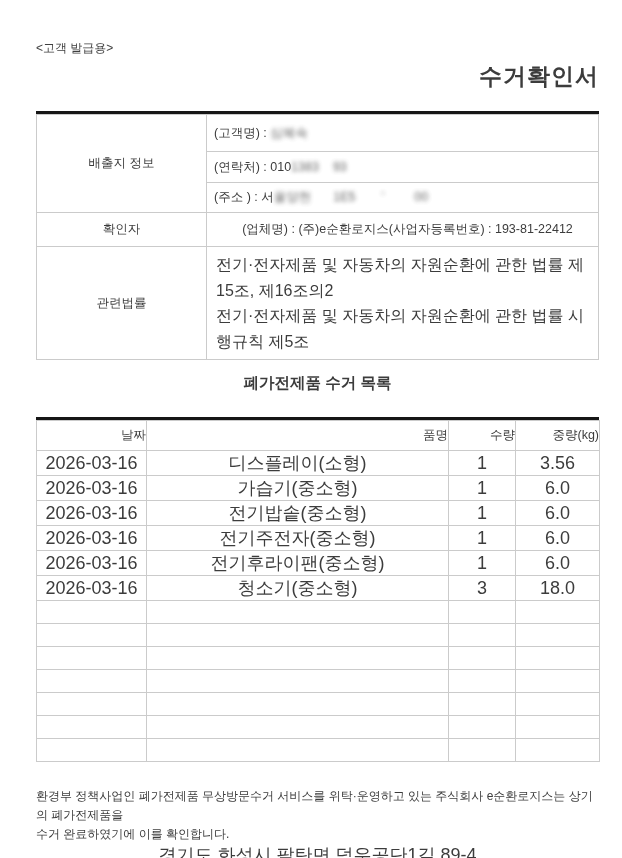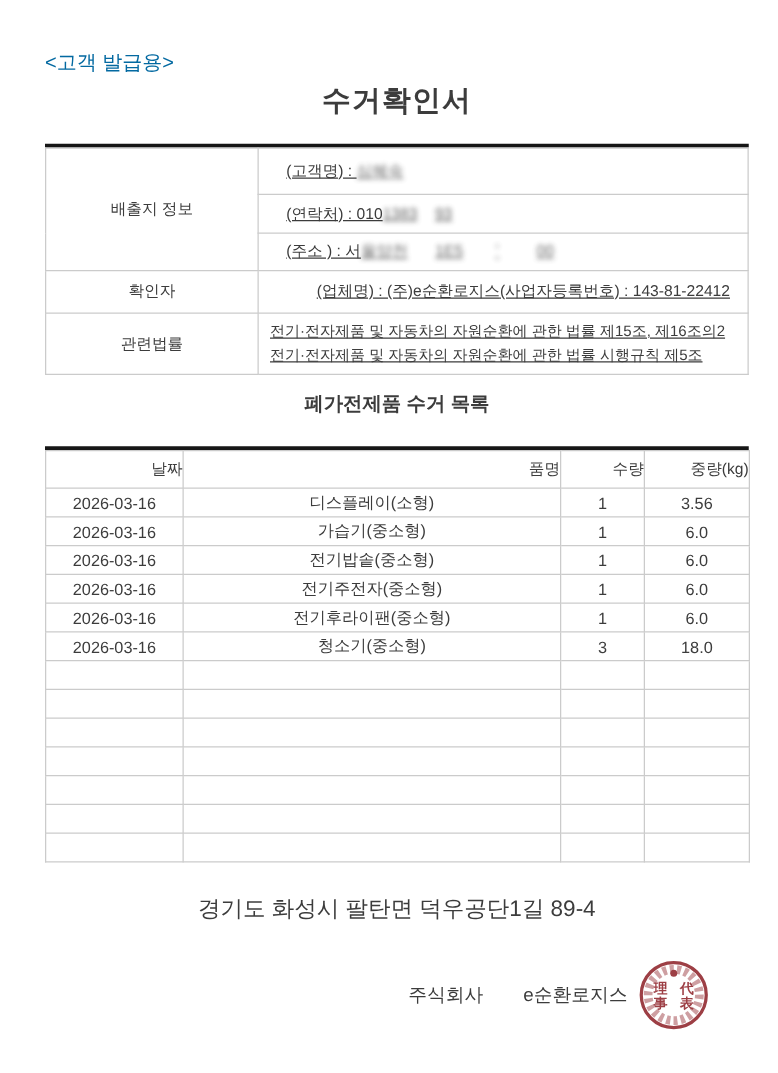--- a/index.html
+++ b/index.html
@@ -4,41 +4,41 @@
 <style>
   * { margin:0; padding:0; box-sizing:border-box; }
   html,body { background:#ffffff; }
   body {
     width:622px; height:858px;
     font-family:"Liberation Sans","DejaVu Sans",sans-serif;
     color:#3c3c3c; overflow:hidden;
   }
   .page { padding:40px 23px 0 36px; width:622px; }
 
-  .copy-tag { font-size:16px; color:#0369a1; }
-  .doc-title { text-align:center; font-size:23px; font-weight:bold; letter-spacing:1px; margin-top:4px; margin-bottom:19px; }
+  .copy-tag { font-size:12px; color:#404040; }
+  .doc-title { text-align:right; font-size:23px; font-weight:bold; letter-spacing:1px; margin-top:4px; margin-bottom:19px; }
 
   .tbl-wrap { border-top:3px solid #161616; width:563px; }
   table { border-collapse:collapse; width:563px; table-layout:fixed; }
   td, th { border:1px solid #cbcbcb; font-size:12.5px; font-weight:normal; }
 
   
   .info-label { width:170px; text-align:center; vertical-align:middle;margin-top:32px; }
-  .info-val { padding-left:22px; vertical-align:middle;text-decoration:underline; }
+  .info-val { padding-left:7px; vertical-align:middle; }
   .h37{height:37px}.h31{height:31px}.h30{height:30px}.h34{height:34px}.h48{height:48px}
   .redacted { filter:blur(2.3px); opacity:.8; }
   .gap14{margin-left:14px}.gap22{margin-left:22px}.gap26{margin-left:26px}.gap30{margin-left:30px}
-  .confirmer-flex { display:flex; justify-content:flex-end; padding-right:14px;margin-left:17px; }
-  .laws { font-size:12px; line-height:1.6; padding:5px 9px;text-decoration:underline; }
+  .confirmer-flex { display:flex; justify-content:center; padding-right:14px;margin-left:17px; }
+  .laws { font-size:16px; line-height:1.6; padding:5px 9px; }
 
   
   .section-title { text-align:center; font-size:15.5px; font-weight:bold; margin-top:13px; margin-bottom:23px; }
   .col-date{width:110px}.col-item{width:302px}.col-qty{width:67px}.col-wt{width:84px}
   .collection th { height:30px; text-align:right; }
-  .collection td { height:23px; text-align:center; font-size:13px; }
+  .collection td { height:23px; text-align:center; font-size:18px; }
 
   
   .statement { margin-top:25px; font-size:12px; line-height:1.55; width:563px; }
   .statement span { display:block; }
   .address-line { text-align:center; font-size:18px; width:563px; }
   .company-row { margin-top:28px; width:563px; display:flex; justify-content:flex-end; align-items:center; }
   .company-type { font-size:15px; }
   .company-name { font-size:15px; margin-left:32px; }
   .seal { margin-left:8px; margin-right:31px; }
   .seal text { font-size:11px; font-weight:bold; }
@@ -68,21 +68,21 @@
         <tr>
           <td class="info-val h30">
             <span>(주소 ) : 서</span><span class="redacted">울양천</span><span class="redacted gap22">1E5</span><span class="redacted gap26">ʼ</span><span class="redacted gap30">00</span>
           </td>
         </tr>
         <tr>
           <td class="info-label">확인자</td>
           <td class="info-val h34">
             <div class="confirmer-flex">
               <span>(업체명) : (주)e순환로지스</span>
-              <span>(사업자등록번호) : 143-81-22412</span>
+              <span>(사업자등록번호) : 193-81-22412</span>
             </div>
           </td>
         </tr>
         <tr>
           <td class="info-label">관련법률</td>
           <td class="laws h48">
             <div>전기·전자제품 및 자동차의 자원순환에 관한 법률 제15조, 제16조의2</div>
             <div>전기·전자제품 및 자동차의 자원순환에 관한 법률 시행규칙 제5조</div>
           </td>
         </tr>
@@ -184,20 +184,22 @@
             <td></td>
             <td></td>
             <td></td>
             <td></td>
           </tr>
         </tbody>
     </table>
   </div>
 
   <div class="statement">
+    <span>환경부 정책사업인 폐가전제품 무상방문수거 서비스를 위탁·운영하고 있는 주식회사 e순환로지스는 상기의 폐가전제품을</span>
+    <span>수거 완료하였기에 이를 확인합니다.</span>
   </div>
 
   <div class="address-line">경기도 화성시 팔탄면 덕우공단1길 89-4</div>
 
   <div class="company-row">
     <span class="company-type">주식회사</span>
     <span class="company-name">e순환로지스</span>
     <svg class="seal" width="58" height="58" viewBox="0 0 58 58">
       <circle cx="29" cy="29" r="26" fill="none" stroke="#9d3f45" stroke-width="2.6"></circle>
       <circle cx="29" cy="29" r="20.5" fill="none" stroke="#9d3f45" stroke-width="7" stroke-dasharray="3.2 2.6" opacity="0.5"></circle>

